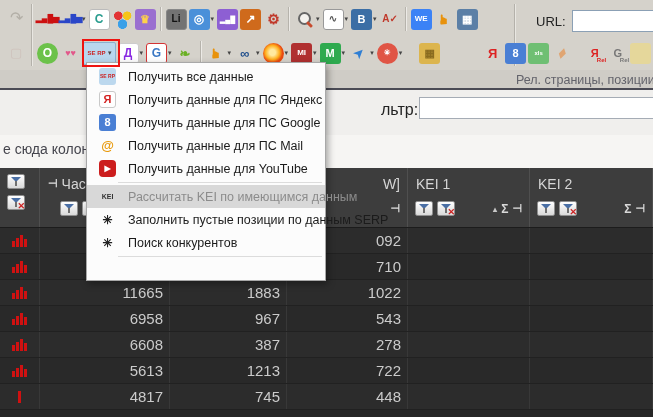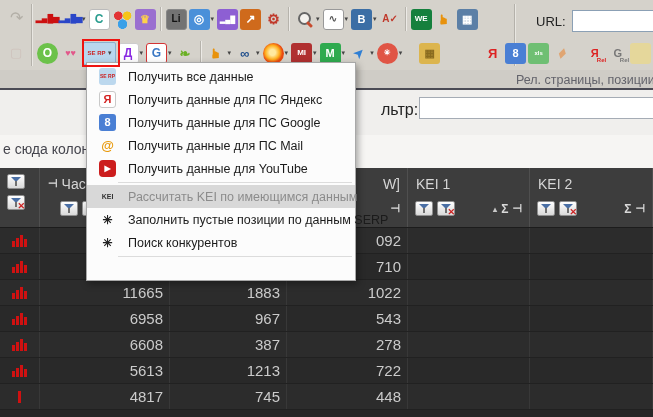--- a/index.html
+++ b/index.html
@@ -74,21 +74,21 @@
   .c5icons{padding:0 7px 0 7px;}
   .trow{display:grid;grid-template-columns:40px 130px 117px 121px 122px 123px;height:26px;
         background:#2c2c2c;border-bottom:1px solid #212121;box-sizing:border-box;}
   .trow:nth-child(even){background:#292929;}
   .tcell{border-right:1px solid #383838;display:flex;align-items:center;justify-content:flex-end;
         padding-right:6px;color:#cbcbcb;font-size:15px;box-sizing:border-box;}
   .cicon{justify-content:center;padding-right:0;}
   .rbars{display:flex;align-items:flex-end;gap:1px;}
   .rbars i{width:3px;background:#d01111;display:block;}
   
-  .menu{position:absolute;left:86px;top:62px;width:270px;height:219px;background:#fcfcfc;
+  .menu{position:absolute;left:86px;top:62px;width:240px;height:219px;background:#fcfcfc;
         border:1px solid #a8a8a8;box-shadow:2px 3px 7px rgba(0,0,0,.35);z-index:50;
         box-sizing:border-box;padding:2px 0;display:flex;flex-direction:column;}
   .mitem{height:23px;display:flex;align-items:center;flex:0 0 auto;}
   .micon{width:17px;height:17px;margin:0 12px 0 12px;display:flex;align-items:center;justify-content:center;
         border-radius:3px;font-weight:bold;flex:0 0 auto;box-sizing:border-box;line-height:1;}
   .micon.mr{border-radius:4px;}
   .mlabel{font-size:12.5px;color:#1b1b1b;white-space:nowrap;}
   .mdis{background:#d8d8d8;}
   .mdis .mlabel{color:#8c8c8c;}
   .msep{height:1px;background:#dcdcdc;margin:2px 3px 2px 31px;flex:0 0 auto;}
@@ -150,21 +150,21 @@
         </span>
         <span class="caret">▾</span>
         <span class="tico" style="background: rgb(59, 110, 165);">
           <span class="g" style="font-size: 11px; color: rgb(255, 255, 255);">B</span>
         </span>
         <span class="caret">▾</span>
         <span class="tico">
           <span class="g" style="font-size: 10px; color: rgb(192, 57, 43);">A✓</span>
         </span>
         <span class="tsep"></span>
-        <span class="tico" style="background: #15803d;">
+        <span class="tico" style="background: #3b82f6;">
           <span class="g" style="font-size: 8px; color: rgb(255, 255, 255);">WE</span>
         </span>
         <span class="tico rot-up">
           <span class="g" style="font-size: 13px; color: rgb(232, 146, 12);">☛</span>
         </span>
         <span class="tico" style="background: rgb(91, 127, 166);">
           <span class="g" style="font-size: 11px; color: rgb(255, 255, 255);">▦</span>
         </span>
       </div>
     <div class="trowbar r2">

